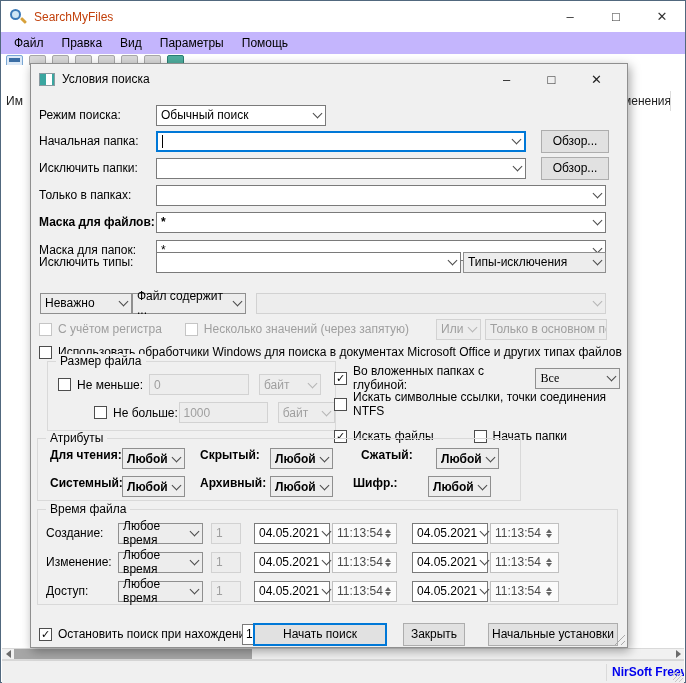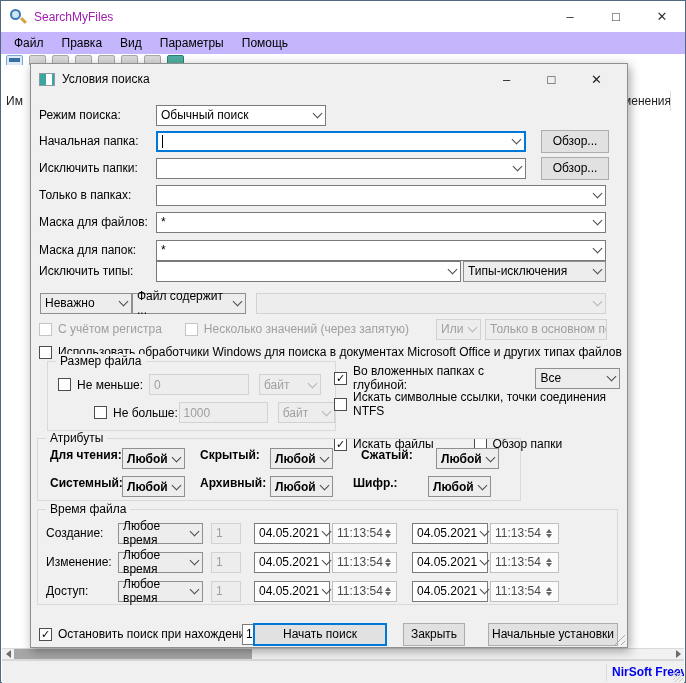--- a/index.html
+++ b/index.html
@@ -3,21 +3,21 @@
 <meta charset="utf-8">
 <style>
   * { margin:0; padding:0; box-sizing:border-box; }
   html,body { width:686px; height:683px; }
   body { font-family:"Liberation Sans", sans-serif; font-size:12px; color:#000;
          background:#fff; position:relative; overflow:hidden; }
 
   
   .window { position:absolute; inset:0; border:1px solid #51687e; background:#fff; }
   .titlebar { height:31px; background:#fff; display:flex; align-items:center; padding-left:8px; }
-  .title-text { color:#a21caf; margin-left:7px; }
+  .title-text { color:#c2410c; margin-left:7px; }
   .win-controls { margin-left:auto; display:flex; height:31px; }
   .win-btn { width:46px; height:31px; display:flex; align-items:center; justify-content:center;
              color:#333; font-size:13px; }
   .menubar { height:22px; display:flex; align-items:center; padding-left:4px; background:#c4b5fd; }
   .menu-item { padding:3px 9px; }
   .toolbar { height:11px; overflow:hidden; display:flex; align-items:flex-start; gap:6px;
              padding:1px 0 0 5px; }
   .tb-icon { width:17px; height:16px; background:#d9d9d9; border:1px solid #a8a8a8; border-radius:2px; }
   .tb-icon.sel { background:#dce9f7; border-color:#7aa7d4; }
   .tb-icon.sel .mini { margin:2px; height:4px; background:#3b6ea5; }
@@ -213,41 +213,41 @@
   <div class="frow" style="top:120px;">
     <span class="lbl">Только в папках:</span>
     <div class="combo" style="width:450px;">
       <span></span>
       <span class="arrow">
           <span class="chev"></span>
         </span>
     </div>
   </div>
 
-  <div class="frow" style="top:147px;">
+  <div class="frow" style="top:147px;font-weight:bold;">
     <span class="lbl">Маска для файлов:</span>
     <div class="combo" style="width:450px;">
       <span>*</span>
       <span class="arrow">
           <span class="chev"></span>
         </span>
     </div>
   </div>
 
   <div class="frow" style="top:175px;">
     <span class="lbl">Маска для папок:</span>
     <div class="combo" style="width:450px;">
       <span>*</span>
       <span class="arrow">
           <span class="chev"></span>
         </span>
     </div>
   </div>
 
-  <div class="frow" style="top:196px;">
+  <div class="frow" style="top:187px;">
     <span class="lbl">Исключить типы:</span>
     <div class="combo" style="width:305px;">
       <span></span>
       <span class="arrow">
           <span class="chev"></span>
         </span>
     </div>
     <div class="combo btnface" style="width:143px; margin-left:2px;">
       <span>Типы-исключения</span>
       <span class="arrow">
@@ -326,36 +326,36 @@
             <span class="chev"></span>
           </span>
       </div>
     </div>
   </div>
 
   <div style="position:absolute; left:303px; top:303px; width:286px;">
     <div style="display:flex; align-items:center; height:22px;">
       <span class="cb checked"></span>
       <span class="cb-lbl">Во вложенных папках с глубиной:</span>
-      <div class="combo btnface" style="width:87px; margin-left:auto;">
+      <div class="combo btnface" style="width:87px; margin-left:auto;font-family:Liberation Serif, serif;">
         <span>Все</span>
         <span class="arrow">
             <span class="chev"></span>
           </span>
       </div>
     </div>
     <div style="display:flex; align-items:center; height:18px; margin-top:6px;">
       <span class="cb"></span>
       <span class="cb-lbl">Искать символные ссылки, точки соединения NTFS</span>
     </div>
-    <div style="display:flex; align-items:center; height:18px; margin-top:22px;">
+    <div style="display:flex; align-items:center; height:18px; margin-top:14px;">
       <span class="cb checked"></span>
       <span class="cb-lbl">Искать файлы</span>
       <span class="cb" style="margin-left:40px;"></span>
-      <span class="cb-lbl">Обзор папки</span>
+      <span class="cb-lbl">Начать папки</span>
     </div>
   </div>
 
   <div class="group" style="left:6px; top:374px; width:484px; height:63px;">
     <span class="group-title">Атрибуты</span>
     <div class="attr-row">
       <span style="width:72px;">Для чтения:</span>
       <div class="combo btnface" style="width:63px;">
         <span>Любой</span>
         <span class="arrow">

